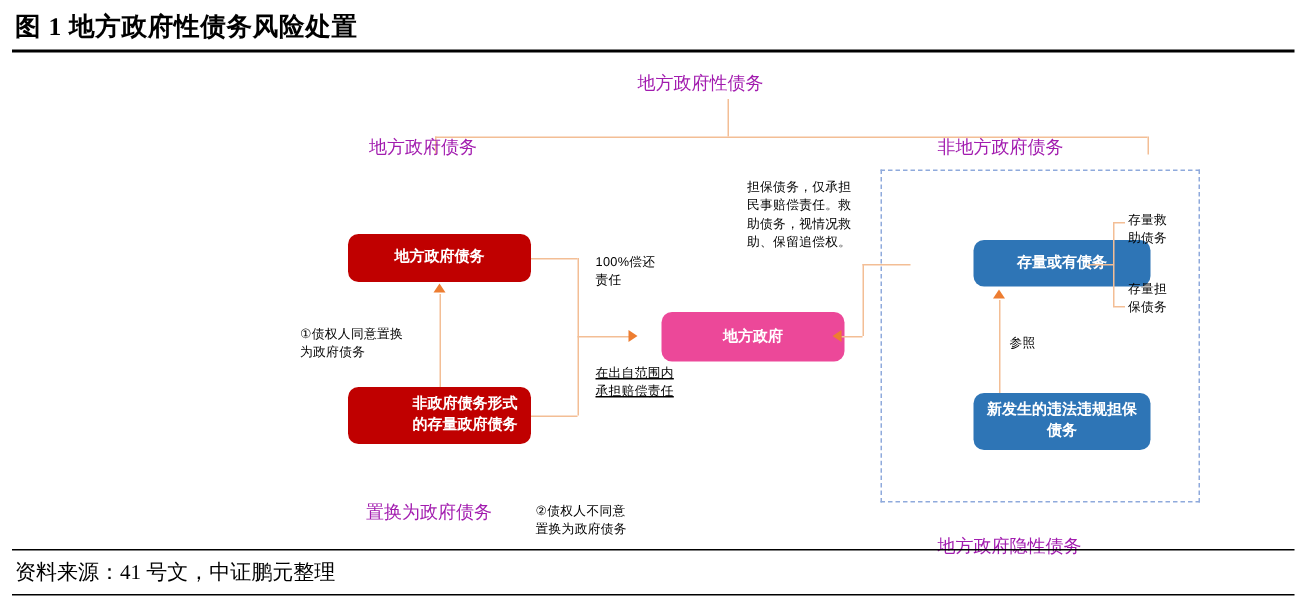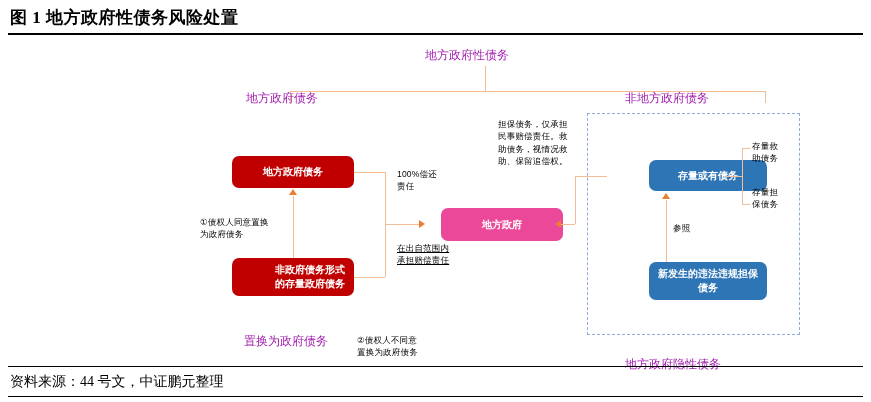--- a/index.html
+++ b/index.html
@@ -227,16 +227,16 @@
 
     <div class="dnote" style="left:752px; top:140px; width:52px;">存量救<br>助债务</div>
     <div class="dnote" style="left:752px; top:186px; width:52px;">存量担<br>保债务</div>
 
     <div class="dlabel" style="left:244px; top:334px;">置换为政府债务</div>
     <div class="dlabel" style="left:625px; top:357px;">地方政府隐性债务</div>
 
   </div>
 
   <div id="footer-rule"></div>
-  <div id="footer-text">资料来源：44 号文，中证鹏元整理</div>
+  <div id="footer-text">资料来源：41 号文，中证鹏元整理</div>
   <div id="footer-rule-2"></div>
 
 </div>
 
 </body></html>

